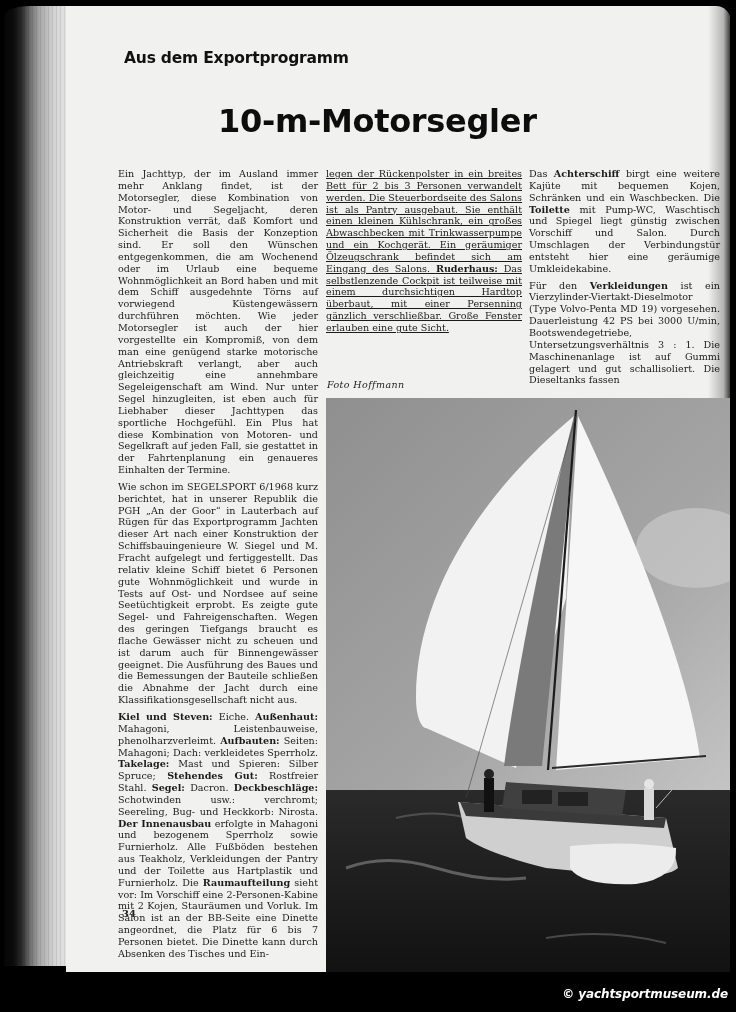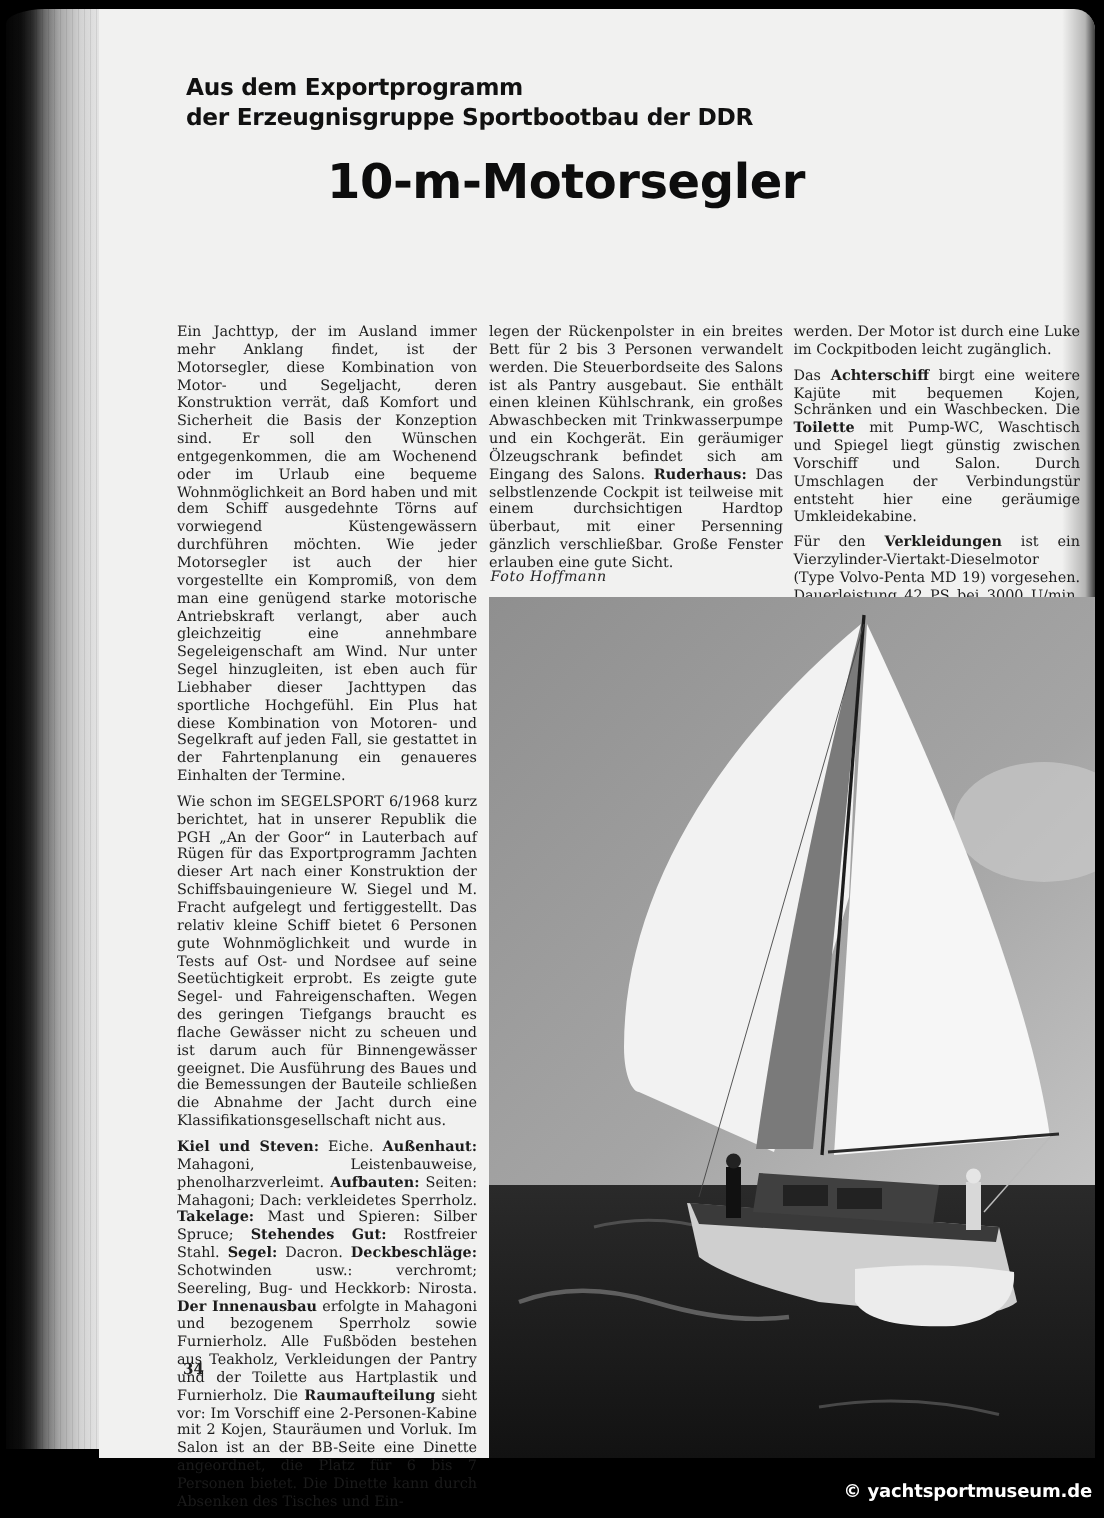--- a/index.html
+++ b/index.html
@@ -26,64 +26,62 @@
   }
   .page::after {
     content: ""; position: absolute; right: 0; top: 0; width: 22px; height: 100%;
     background: linear-gradient(90deg, rgba(0,0,0,0) 0, rgba(0,0,0,0.25) 70%, rgba(0,0,0,0.75) 100%);
     border-top-right-radius: 14px;
   }
 
   .header { position: absolute; left: 124px; top: 48px; font-family: "DejaVu Sans", sans-serif; font-weight: bold; font-size: 15.5px; line-height: 20px; color: #111; letter-spacing: -0.2px; }
   .title { position: absolute; left: 218px; top: 104px; font-family: "DejaVu Sans", sans-serif; font-weight: bold; font-size: 32px; line-height: 34px; color: #0d0d0d; letter-spacing: -0.3px; }
 
-  .col { position: absolute; font-size: 9.6px; line-height: 11.85px; text-align: justify; color: #1b1b1b; margin-top: 48px; }
+  .col { position: absolute; font-size: 9.6px; line-height: 11.85px; text-align: justify; color: #1b1b1b; }
   .col p { margin-bottom: 5px; }
   .col b { font-weight: bold; }
   .col1 { left: 118px; top: 168px; width: 200px; }
-  .col2 { left: 326px; top: 168px; width: 196px; }
+  .col2 { left: 326px; top: 168px; width: 196px; text-decoration: underline; }
   .col3 { left: 529px; top: 168px; width: 191px; }
 
   .caption { position: absolute; left: 327px; top: 379px; font-style: italic; font-size: 9.5px; color: #222; letter-spacing: 0.4px; }
   .pagenum { position: absolute; left: 122px; top: 908px; font-size: 10px; font-weight: bold; color: #222; }
 
   .photo {
     position: absolute; left: 326px; top: 398px; width: 404px; height: 574px; overflow: hidden;
     background: linear-gradient(180deg, #9d9d9d 0%, #a8a8a8 40%, #b3b3b3 65%, #a9a9a9 69%);
   }
   .photo svg { position: absolute; left: 0; top: 0; }
 
-  .watermark { position: absolute; right: 8px; top: 987px; font-family: "DejaVu Sans", sans-serif; font-size: 12px; font-weight: bold; color: #fff; letter-spacing: -0.1px; }
+  .watermark { position: absolute; right: 8px; top: 987px; font-family: "DejaVu Sans", sans-serif; font-size: 12px; font-weight: bold; color: #fff; letter-spacing: -0.1px; font-style: italic; }
 </style>
 </head>
 <body>
 
 <div class="scan">
   <div class="page-stack"></div>
   <div class="page"></div>
 
   <div class="header">
     <div>Aus dem Exportprogramm</div>
-    <div>der Erzeugnisgruppe Sportbootbau der DDR</div>
   </div>
 
   <h1 class="title">10-m-Motorsegler</h1>
 
   <div class="col col1">
     <p>Ein Jachttyp, der im Ausland immer mehr Anklang findet, ist der Motorsegler, diese Kombination von Motor- und Segeljacht, deren Konstruktion verrät, daß Komfort und Sicherheit die Basis der Konzeption sind. Er soll den Wünschen entgegenkommen, die am Wochenend oder im Urlaub eine bequeme Wohnmöglichkeit an Bord haben und mit dem Schiff ausgedehnte Törns auf vorwiegend Küstengewässern durchführen möchten. Wie jeder Motorsegler ist auch der hier vorgestellte ein Kompromiß, von dem man eine genügend starke motorische Antriebskraft verlangt, aber auch gleichzeitig eine annehmbare Segeleigenschaft am Wind. Nur unter Segel hinzugleiten, ist eben auch für Liebhaber dieser Jachttypen das sportliche Hochgefühl. Ein Plus hat diese Kombination von Motoren- und Segelkraft auf jeden Fall, sie gestattet in der Fahrtenplanung ein genaueres Einhalten der Termine.</p>
     <p>Wie schon im SEGELSPORT 6/1968 kurz berichtet, hat in unserer Republik die PGH „An der Goor“ in Lauterbach auf Rügen für das Exportprogramm Jachten dieser Art nach einer Konstruktion der Schiffsbauingenieure W. Siegel und M. Fracht aufgelegt und fertiggestellt. Das relativ kleine Schiff bietet 6 Personen gute Wohnmöglichkeit und wurde in Tests auf Ost- und Nordsee auf seine Seetüchtigkeit erprobt. Es zeigte gute Segel- und Fahreigenschaften. Wegen des geringen Tiefgangs braucht es flache Gewässer nicht zu scheuen und ist darum auch für Binnengewässer geeignet. Die Ausführung des Baues und die Bemessungen der Bauteile schließen die Abnahme der Jacht durch eine Klassifikationsgesellschaft nicht aus.</p>
     <p><b>Kiel und Steven:</b><span> Eiche. </span><b>Außenhaut:</b><span> Mahagoni, Leistenbauweise, phenolharzverleimt. </span><b>Aufbauten:</b><span> Seiten: Mahagoni; Dach: verkleidetes Sperrholz. </span><b>Takelage:</b><span> Mast und Spieren: Silber Spruce; </span><b>Stehendes Gut:</b><span> Rostfreier Stahl. </span><b>Segel:</b><span> Dacron. </span><b>Deckbeschläge:</b><span> Schotwinden usw.: verchromt; Seereling, Bug- und Heckkorb: Nirosta. </span><b>Der Innenausbau</b><span> erfolgte in Mahagoni und bezogenem Sperrholz sowie Furnierholz. Alle Fußböden bestehen aus Teakholz, Verkleidungen der Pantry und der Toilette aus Hartplastik und Furnierholz. Die </span><b>Raumaufteilung</b><span> sieht vor: Im Vorschiff eine 2-Personen-Kabine mit 2 Kojen, Stauräumen und Vorluk. Im Salon ist an der BB-Seite eine Dinette angeordnet, die Platz für 6 bis 7 Personen bietet. Die Dinette kann durch Absenken des Tisches und Ein-</span></p>
   </div>
 
   <div class="col col2">
     <p><span>legen der Rückenpolster in ein breites Bett für 2 bis 3 Personen verwandelt werden. Die Steuerbordseite des Salons ist als Pantry ausgebaut. Sie enthält einen kleinen Kühlschrank, ein großes Abwaschbecken mit Trinkwasserpumpe und ein Kochgerät. Ein geräumiger Ölzeugschrank befindet sich am Eingang des Salons. </span><b>Ruderhaus:</b><span> Das selbstlenzende Cockpit ist teilweise mit einem durchsichtigen Hardtop überbaut, mit einer Persenning gänzlich verschließbar. Große Fenster erlauben eine gute Sicht.</span></p>
   </div>
 
   <div class="col col3">
-    <p>werden. Der Motor ist durch eine Luke im Cockpitboden leicht zugänglich.</p>
     <p><span>Das </span><b>Achterschiff</b><span> birgt eine weitere Kajüte mit bequemen Kojen, Schränken und ein Waschbecken. Die </span><b>Toilette</b><span> mit Pump-WC, Waschtisch und Spiegel liegt günstig zwischen Vorschiff und Salon. Durch Umschlagen der Verbindungstür entsteht hier eine geräumige Umkleidekabine.</span></p>
     <p><span>Für den </span><b>Verkleidungen</b><span> ist ein Vierzylinder-Viertakt-Dieselmotor (Type Volvo-Penta MD 19) vorgesehen. Dauerleistung 42 PS bei 3000 U/min, Bootswendegetriebe, Untersetzungsverhältnis 3 : 1. Die Maschinenanlage ist auf Gummi gelagert und gut schallisoliert. Die Dieseltanks fassen</span></p>
   </div>
 
   <div class="caption">Foto Hoffmann</div>
 
   <div class="photo">
     <svg width="404" height="574" viewBox="0 0 404 574">
       <defs>
         <linearGradient id="sea" x1="0" y1="0" x2="0" y2="1">

